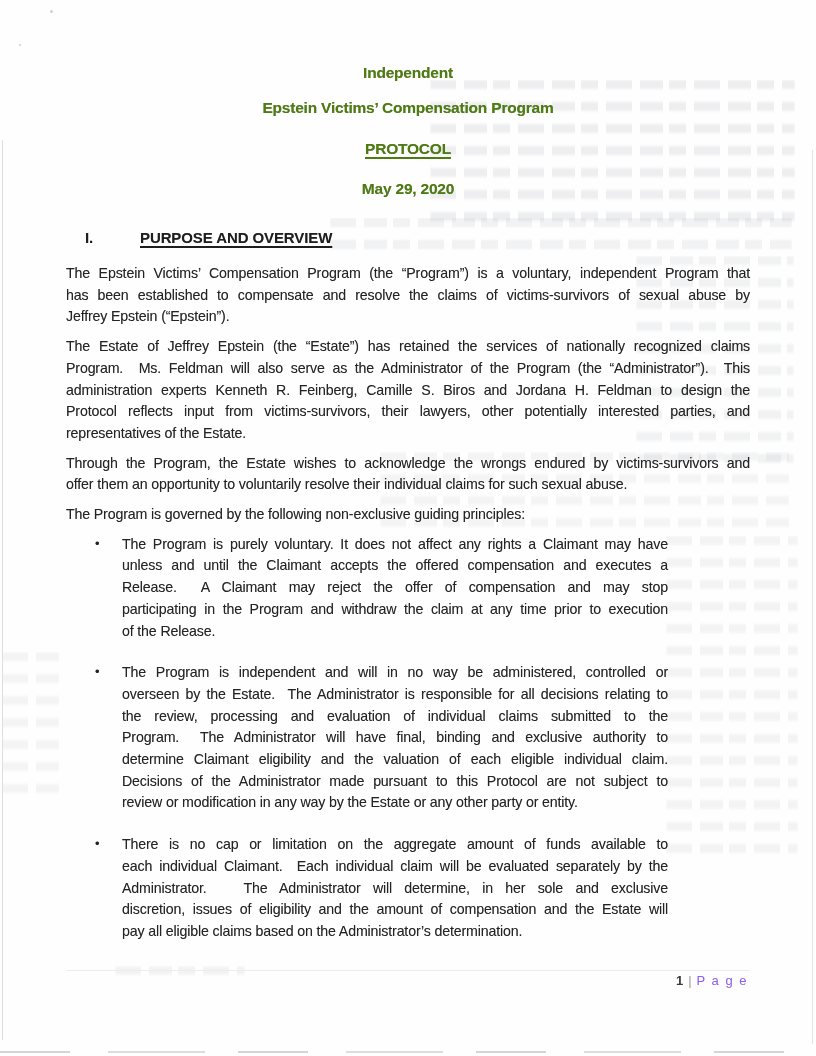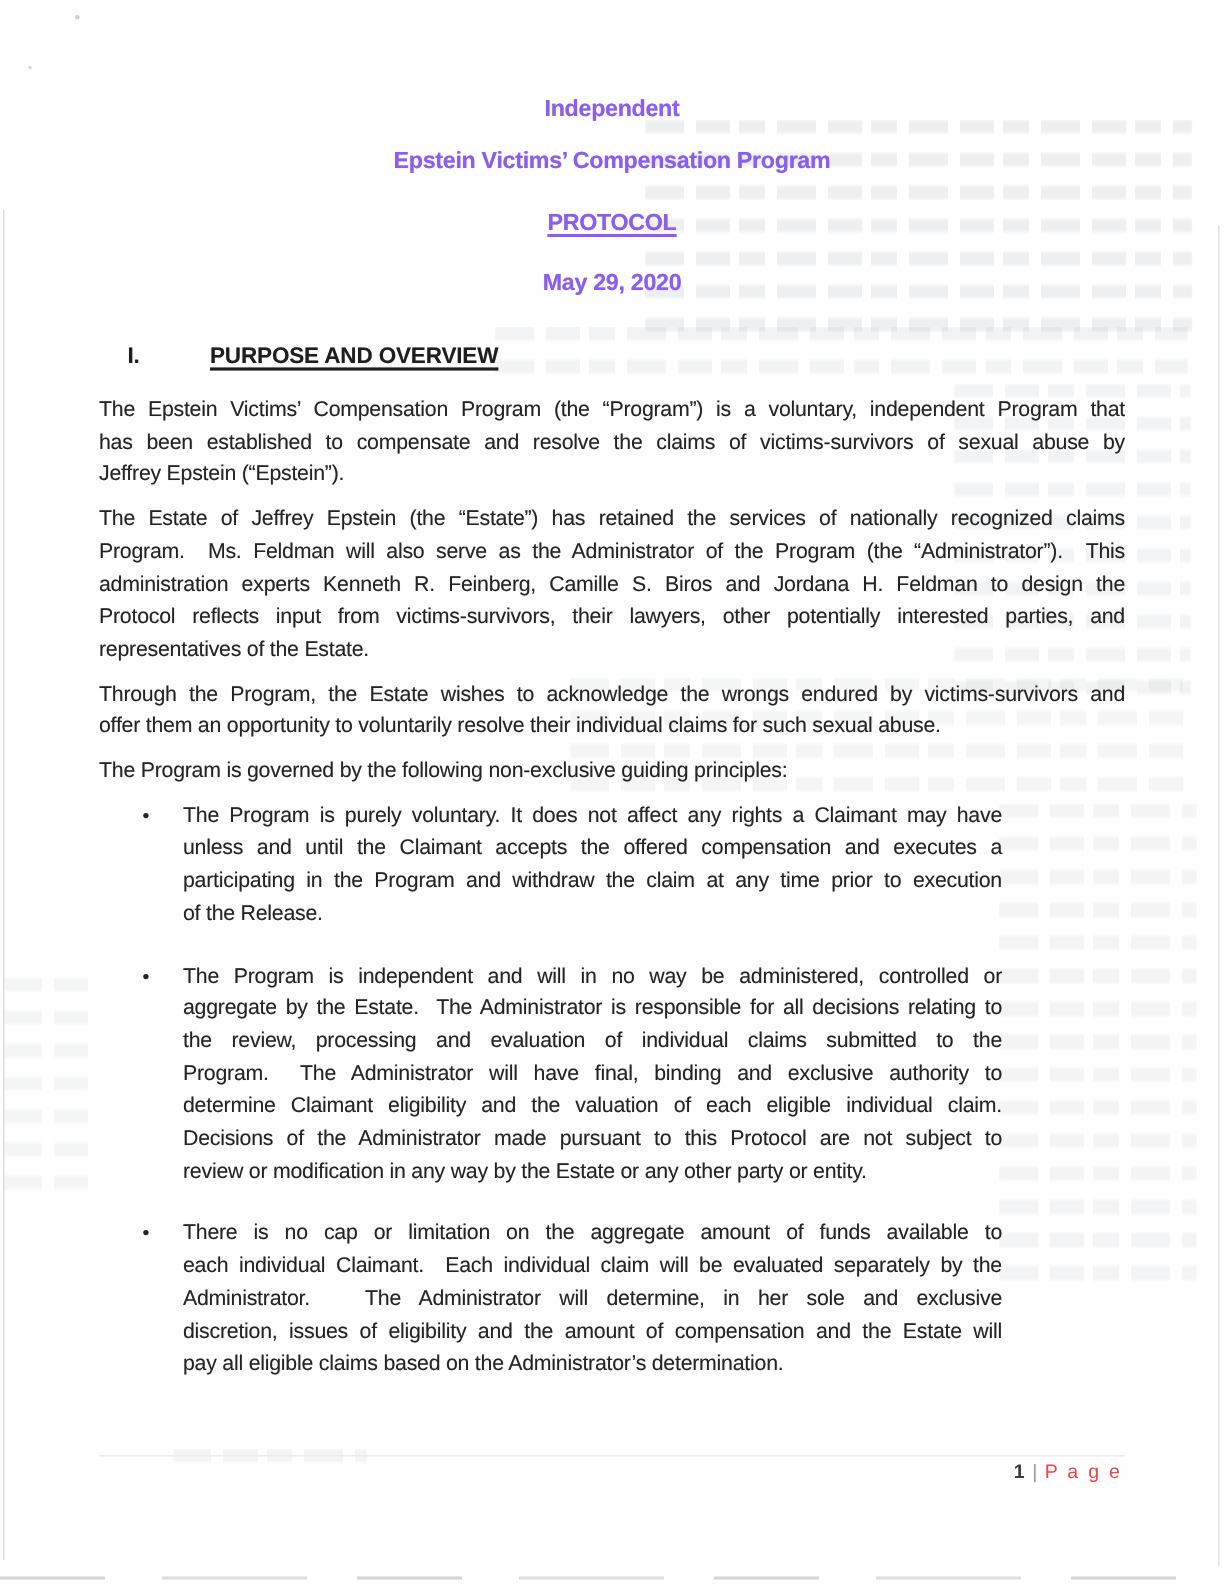--- a/index.html
+++ b/index.html
@@ -6,21 +6,21 @@
   .page {
     position:relative; width:816px; height:1056px; margin:0 auto;
     background:#fefefe; overflow:hidden;
     font-family:"Liberation Sans", sans-serif;
     color:#242424;
   }
   .content { position:absolute; left:66px; top:0; width:684px; }
   
   .h-line {
     text-align:center; font-weight:700; font-size:15.5px; line-height:22px;
-    color:#8b5cf6; letter-spacing:-0.2px;
+    color:#4d7c0f; letter-spacing:-0.2px;
     text-shadow:0 0 .5px rgba(30,30,30,.4);
   }
   .h1 { margin-top:62px; }
   .h2 { margin-top:13px; }
   .h3 { margin-top:19px; text-decoration:underline; text-decoration-thickness:1.5px; text-underline-offset:3px;text-align:center; }
   .h4 { margin-top:18px; }
   .section-heading {
     display:flex; margin-top:27px; font-weight:700; font-size:15px; line-height:22px;
     color:#1e1e1e; letter-spacing:-0.1px; text-shadow:0 0 .5px rgba(30,30,30,.4);
   }
@@ -34,21 +34,21 @@
   .line.just { text-align:justify; text-align-last:justify; }
   .bullet-list { margin-top:4px; }
   .bullet { position:relative; margin-left:56px; width:546px; margin-bottom:20px; }
   .bullet:last-child { margin-bottom:0; }
   .marker { position:absolute; left:-27px; top:-1px; font-size:13px; }
   
   .footer-rule { position:absolute; left:66px; right:66px; top:970px; height:1px; background:#ececec; }
   .footer-text { position:absolute; top:973px; right:68px; font-size:13px; color:#7b7b7b; }
   .page-num { font-weight:700; color:#3c3c3c; }
   .page-sep { color:#9a9a9a; padding:0 5px; }
-  .page-label { letter-spacing:1.5px; white-space:pre; color:#ef4444; }
+  .page-label { letter-spacing:1.5px; white-space:pre; color:#8b5cf6; }
   
   .ghost {
     position:absolute; pointer-events:none; filter:blur(1.2px);
     background-image:repeating-linear-gradient(180deg,
       rgba(110,116,130,0.15) 0px, rgba(110,116,130,0.15) 9px,
       transparent 9px, transparent 22px);
     -webkit-mask-image:repeating-linear-gradient(90deg,#000 0 26px,transparent 26px 34px,#000 34px 57px,transparent 57px 63px,#000 63px 80px,transparent 80px 88px);
     mask-image:repeating-linear-gradient(90deg,#000 0 26px,transparent 26px 34px,#000 34px 57px,transparent 57px 63px,#000 63px 80px,transparent 80px 88px);
   }
   .edge-left  { position:absolute; left:2px;  top:140px; bottom:16px; width:1px; background:#dedede; }
@@ -109,29 +109,30 @@
           <div class="para">
             <div class="line">The Program is governed by the following non-exclusive guiding principles:</div>
           </div>
         </div>
       <div class="bullet-list">
           <div class="bullet">
             <span class="marker">•</span>
             <div>
               <div class="line just">The Program is purely voluntary. It does not affect any rights a Claimant may have</div>
               <div class="line just">unless and until the Claimant accepts the offered compensation and executes a</div>
+              <div class="line just">Release.  A Claimant may reject the offer of compensation and may stop</div>
               <div class="line just">participating in the Program and withdraw the claim at any time prior to execution</div>
               <div class="line">of the Release.</div>
             </div>
           </div>
           <div class="bullet">
             <span class="marker">•</span>
             <div>
               <div class="line just">The Program is independent and will in no way be administered, controlled or</div>
-              <div class="line just">aggregate by the Estate.  The Administrator is responsible for all decisions relating to</div>
+              <div class="line just">overseen by the Estate.  The Administrator is responsible for all decisions relating to</div>
               <div class="line just">the review, processing and evaluation of individual claims submitted to the</div>
               <div class="line just">Program.  The Administrator will have final, binding and exclusive authority to</div>
               <div class="line just">determine Claimant eligibility and the valuation of each eligible individual claim.</div>
               <div class="line just">Decisions of the Administrator made pursuant to this Protocol are not subject to</div>
               <div class="line">review or modification in any way by the Estate or any other party or entity.</div>
             </div>
           </div>
           <div class="bullet">
             <span class="marker">•</span>
             <div>

